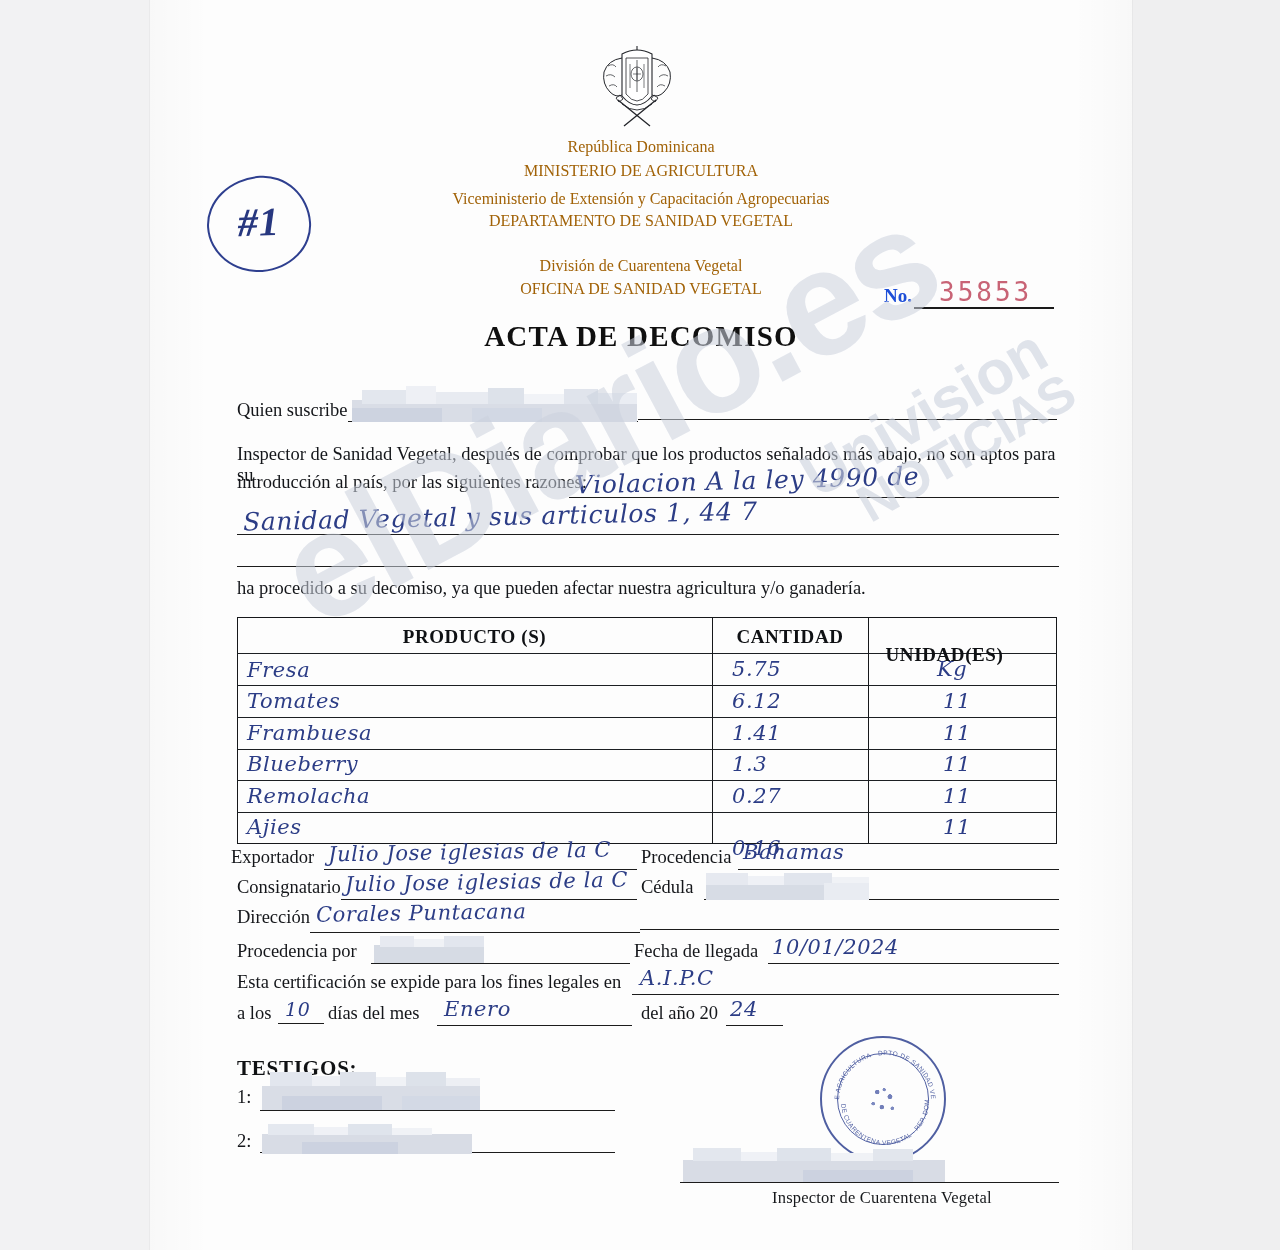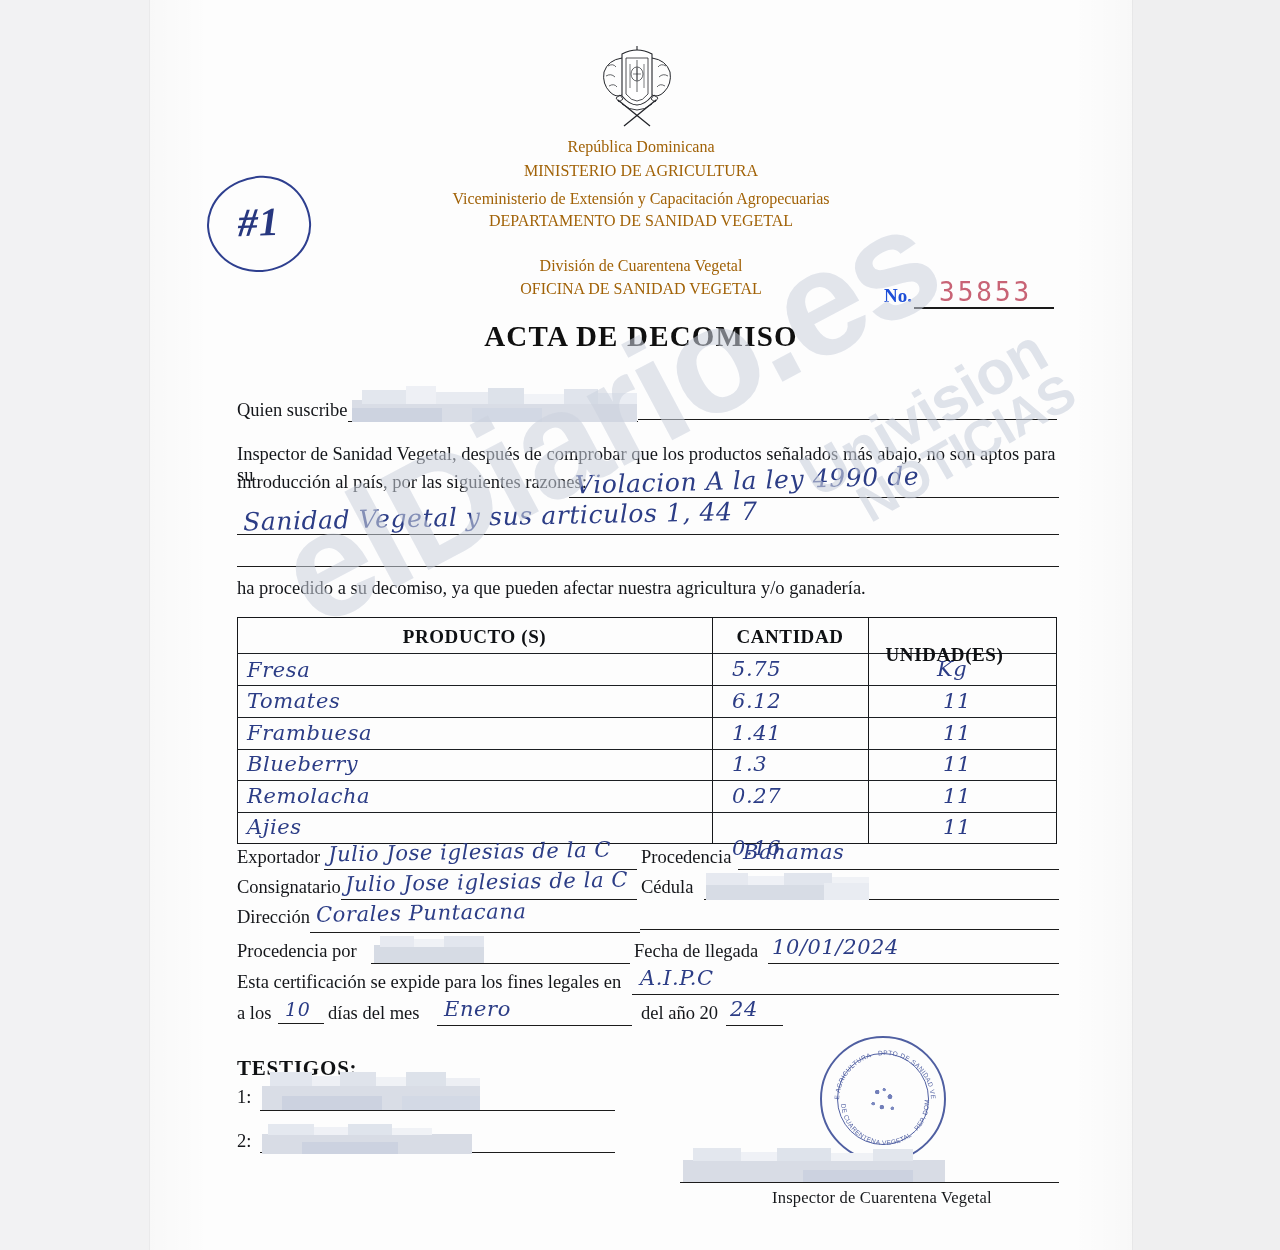--- a/index.html
+++ b/index.html
@@ -264,21 +264,21 @@
     <div class="hw hw-md" style="left:10px;  top:167px;">Remolacha</div>
     <div class="hw hw-md" style="left:495px; top:167px;">0.27</div>
     <div class="hw hw-md" style="left:706px; top:167px;">11</div>
 
     <div class="hw hw-md" style="left:10px;  top:198px;">Ajies</div>
     <div class="hw hw-md" style="left:495px; top:199px;margin-top:20px;">0.16</div>
     <div class="hw hw-md" style="left:706px; top:198px;">11</div>
   </div>
 
   
-  <div class="bodytxt" style="left:237px; top:847px;">Exportador</div>
+  <div class="bodytxt" style="left:231px; top:847px;">Exportador</div>
   <div class="rule" style="left:324px; top:869px; width:313px;"></div>
   <div class="hw hw-md" style="left:328px; top:840px; transform:rotate(-1deg);">Julio Jose iglesias de la C</div>
   <div class="bodytxt" style="left:641px; top:847px;">Procedencia</div>
   <div class="rule" style="left:738px; top:869px; width:321px;"></div>
   <div class="hw hw-md" style="left:743px; top:840px;">Bahamas</div>
 
   
   <div class="bodytxt" style="left:237px; top:877px;">Consignatario</div>
   <div class="rule" style="left:341px; top:899px; width:296px;"></div>
   <div class="hw hw-md" style="left:345px; top:870px; transform:rotate(-1deg);">Julio Jose iglesias de la C</div>

